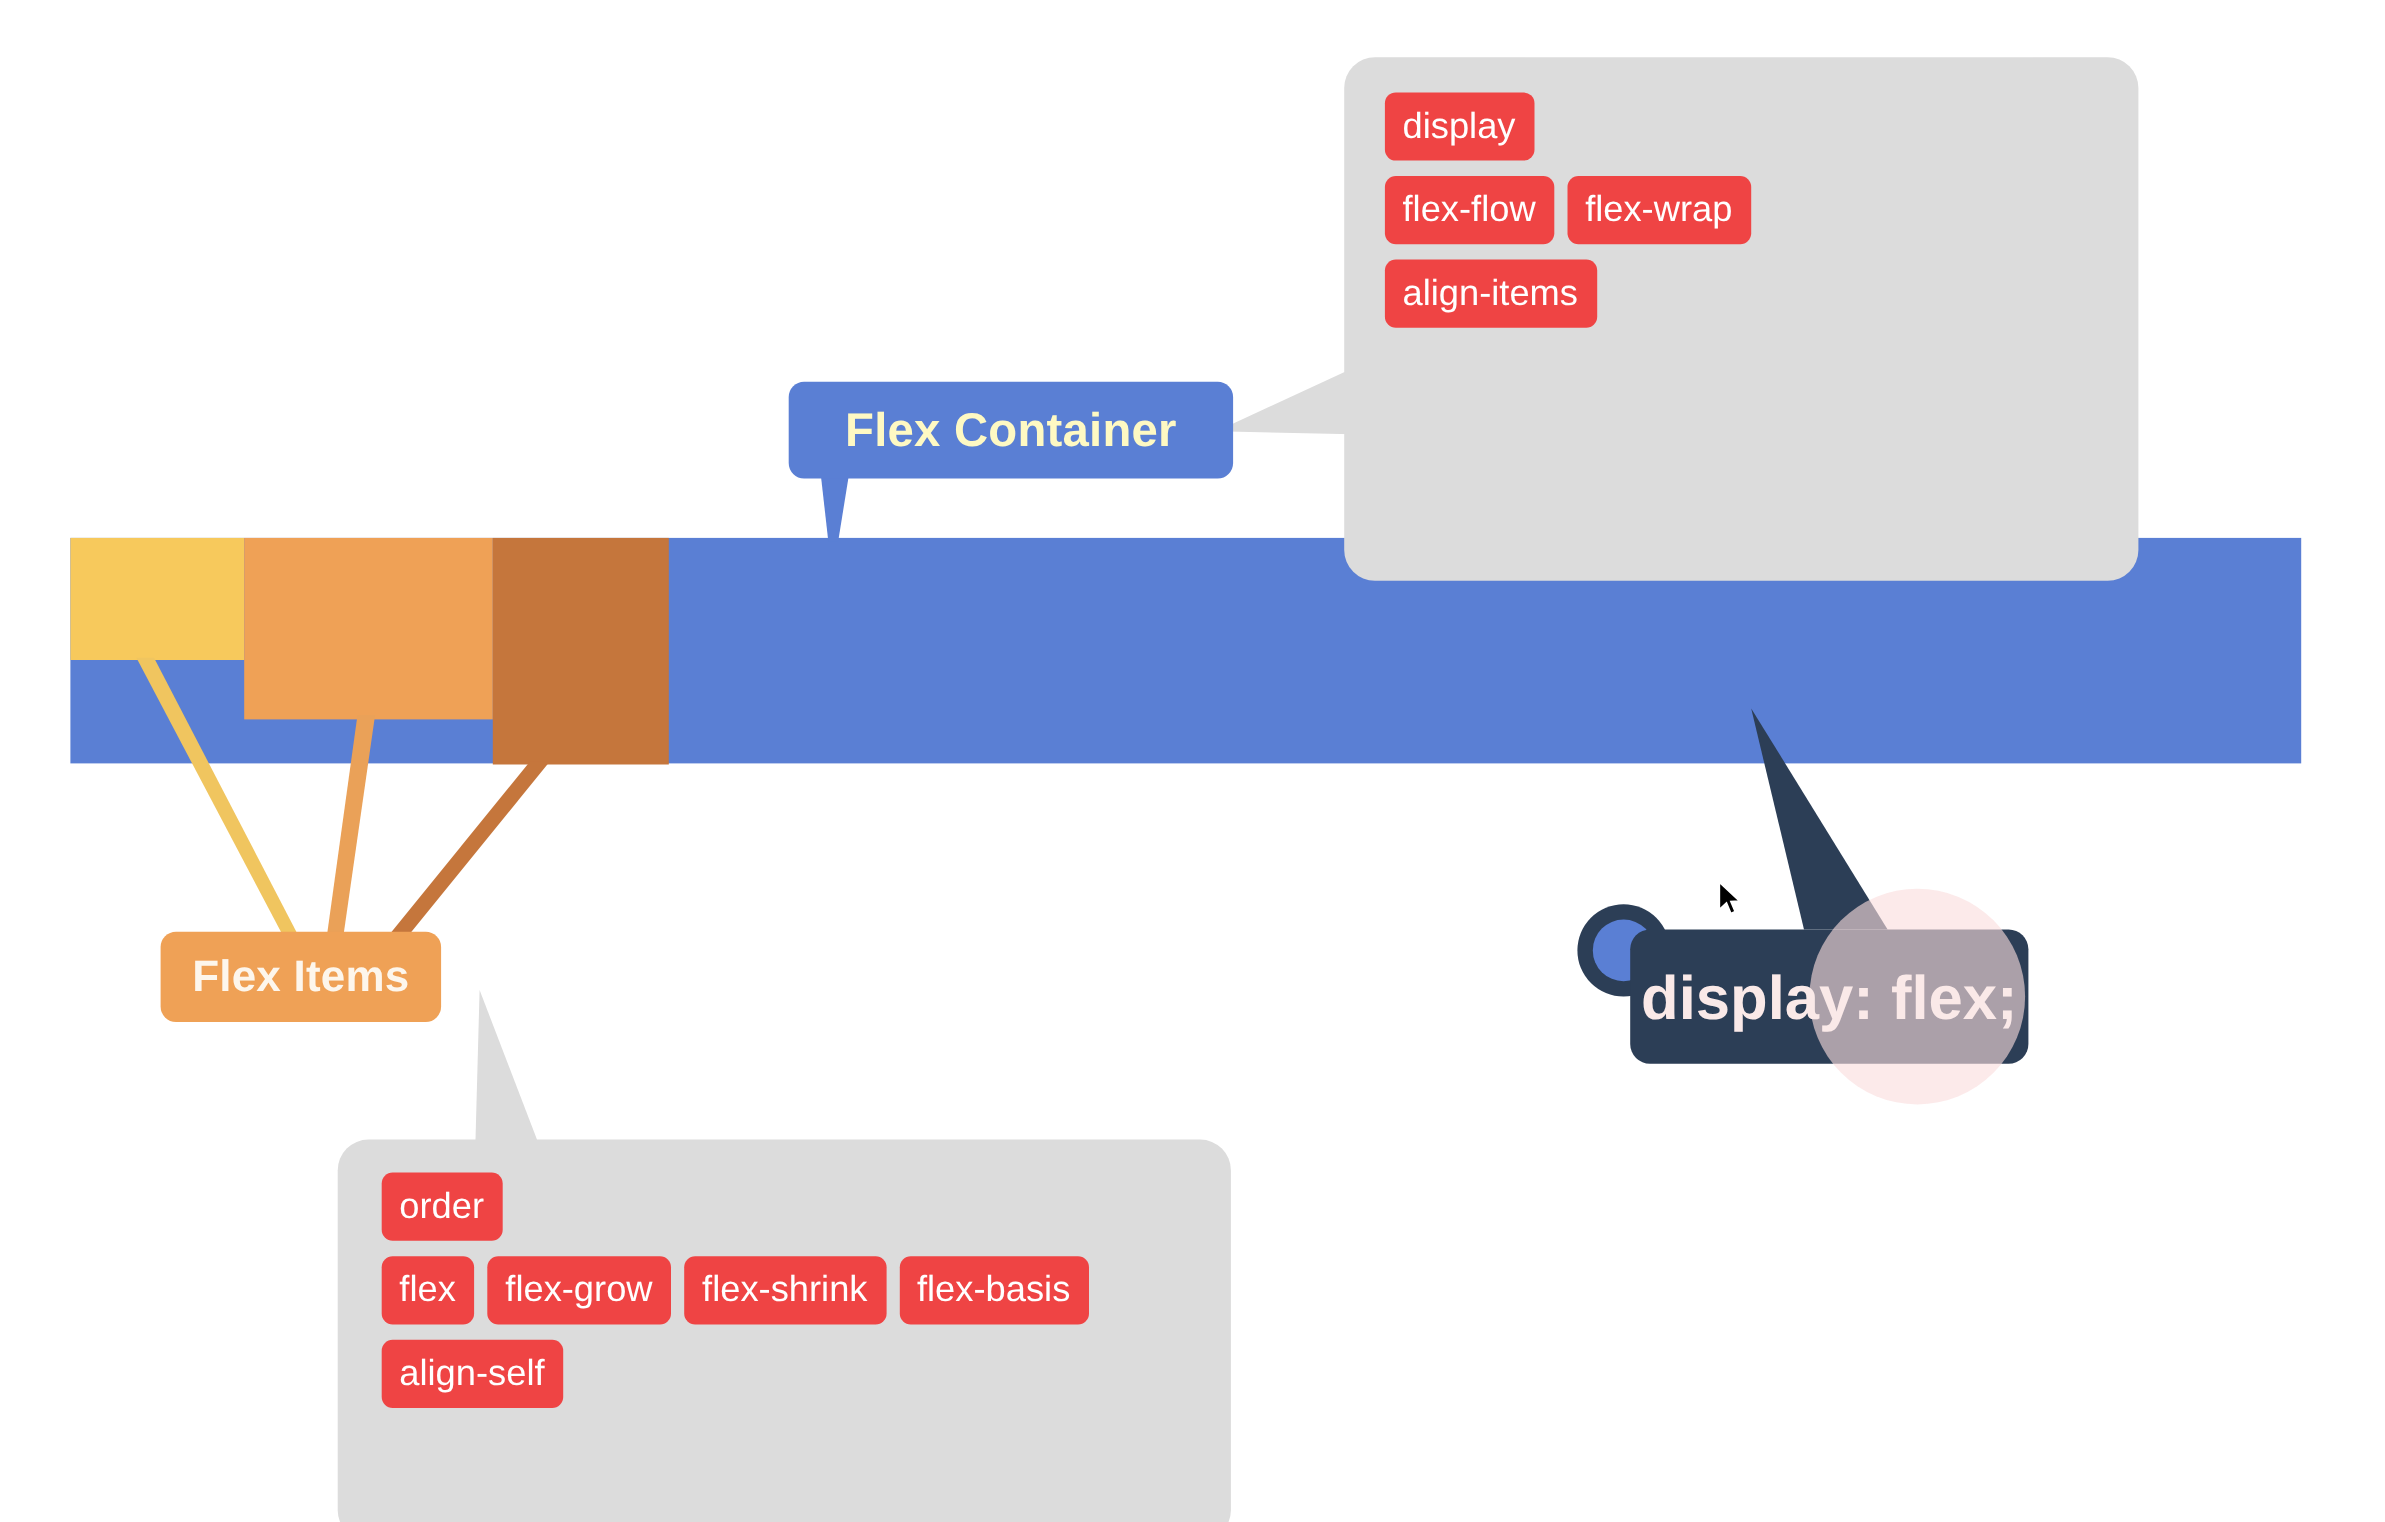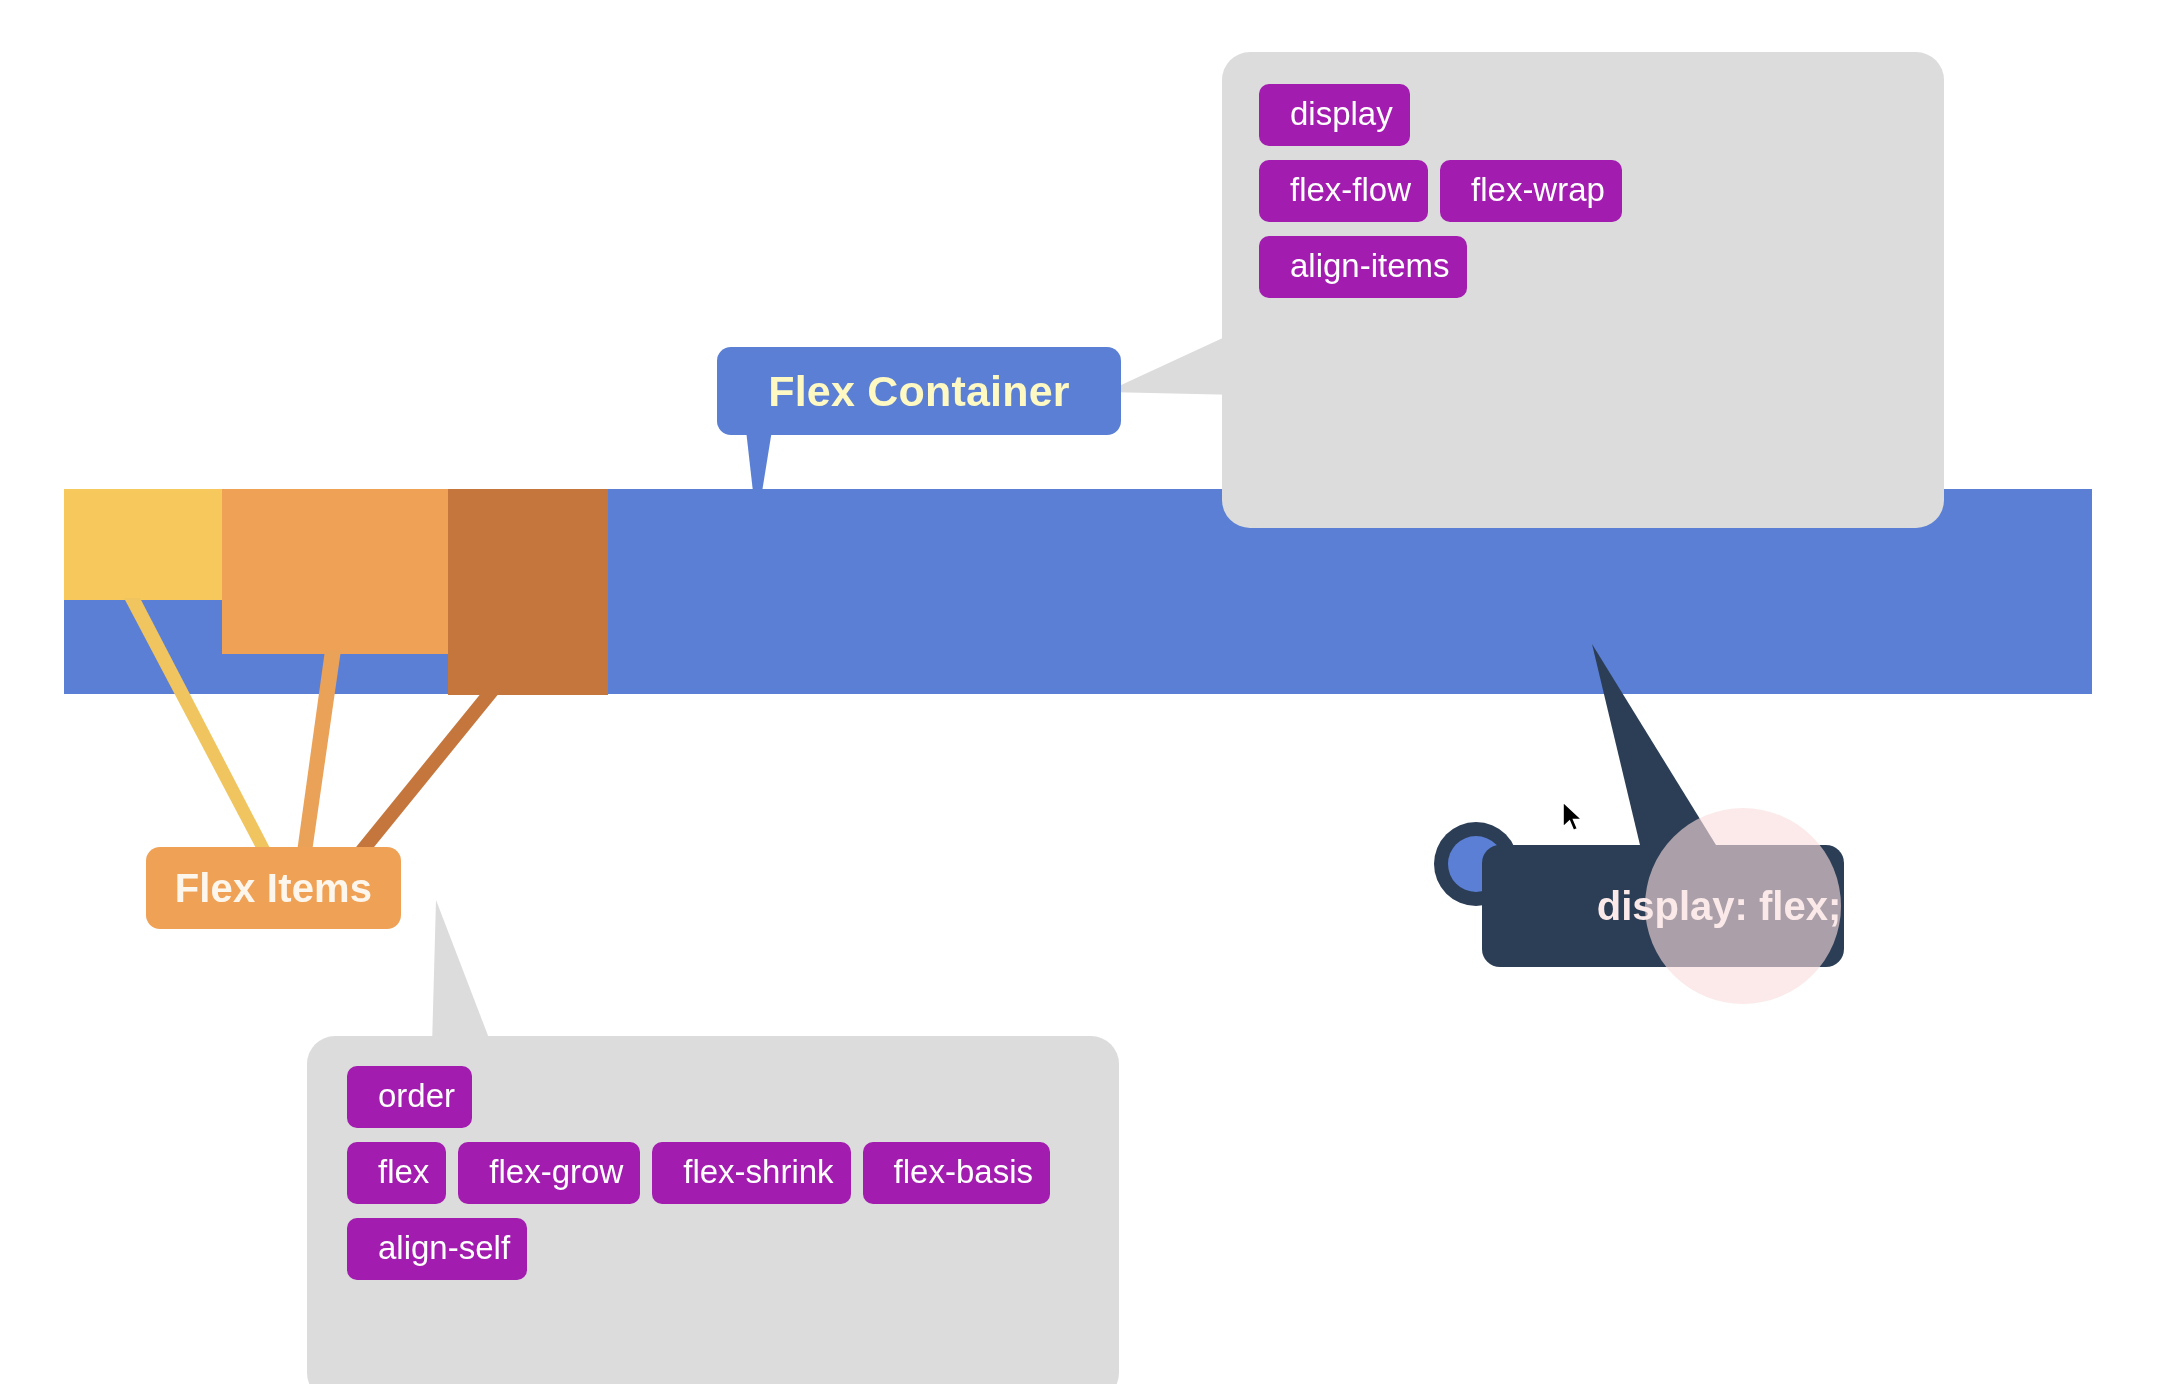--- a/index.html
+++ b/index.html
@@ -121,50 +121,50 @@
   }
   .panel-item-props .panel-rows {
     left: 40px;
     top: 30px;
   }
   .chip-row {
     display: flex;
     gap: 12px;
   }
   .chip {
-    background: #a21caf;
+    background: #ef4444;
     color: #ffffff;
     border-radius: 10px;
     font-size: 33px;
     line-height: 1;
-    padding: 13px 17px 16px 31px;
+    padding: 13px 17px 16px 16px;
     white-space: nowrap;
   }
 
   
   .tooltip-box {
     position: absolute;
     left: 1482px;
     top: 845px;
     width: 362px;
     height: 122px;
     background: #2c3e56;
     border-radius: 18px;
   }
   .tooltip-text {
     position: absolute;
-    left: 1538px;
+    left: 1482px;
     top: 845px;
     width: 362px;
     height: 122px;
     display: flex;
     align-items: center;
     justify-content: center;
     color: #fae9e8;
-    font-size: 40px;
+    font-size: 56px;
     font-weight: bold;
     white-space: nowrap;
     z-index: 6;
   }
   .tooltip-dot-ring {
     position: absolute;
     left: 1434px;
     top: 822px;
     width: 84px;
     height: 84px;

